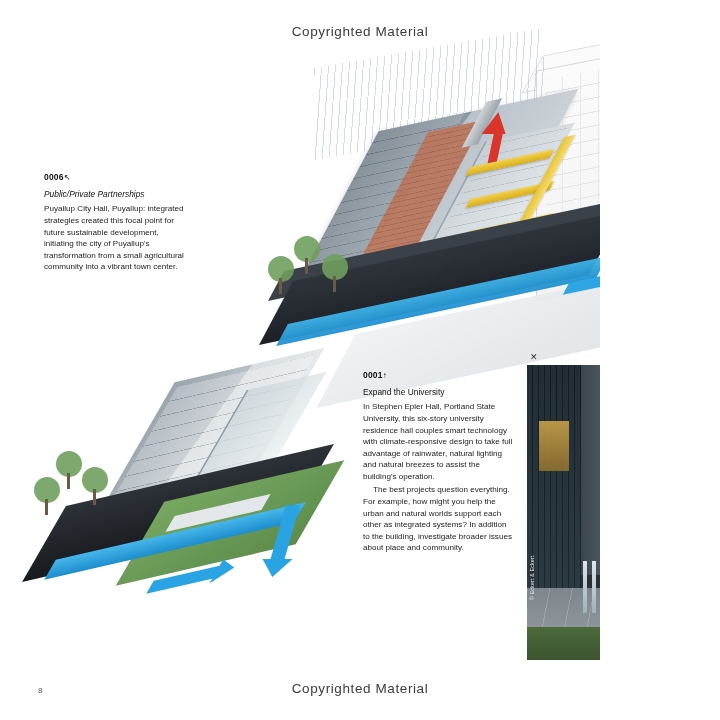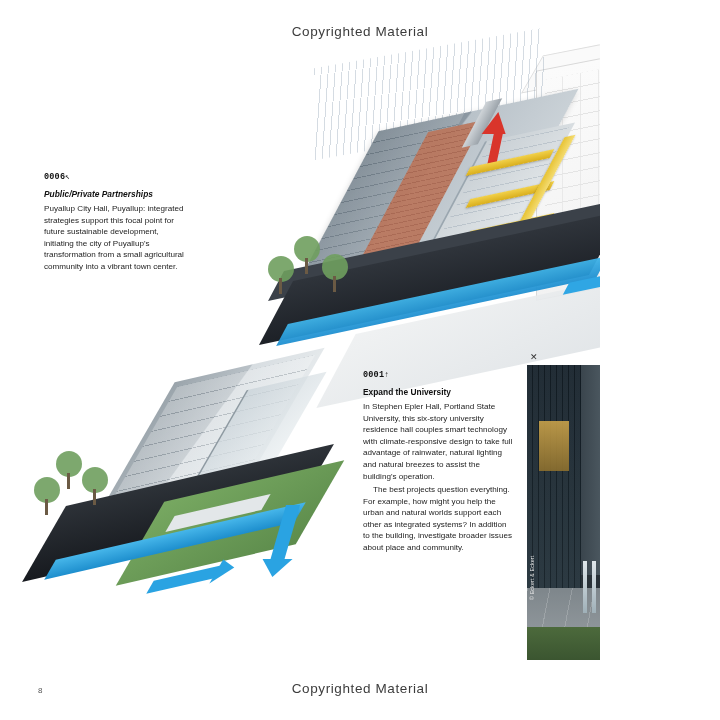--- a/index.html
+++ b/index.html
@@ -44,26 +44,25 @@
     line-height: 1.43;
     color: #1c1c1c;
     text-align: left;
   }
   .tag {
     font-size: 8.5px;
     font-weight: 700;
     letter-spacing: 0.2px;
     color: #111;
     margin-bottom: 5px;
-    font-family: Liberation Mono, monospace;
   }
   .tag .arrow { font-weight: 400; font-size: 8px; }
   .subhead {
     font-size: 8.4px;
-    font-weight: 700;
+    font-weight: 400;
     font-style: italic;
     margin-bottom: 3px;
     color: #111;
   }
   .subhead.plain { font-style: normal; }
   .para { margin: 0 0 0 0; }
   .para + .para { text-indent: 10px; margin-top: 2px; }
 
   #block-0006 { left: 44px; top: 171px; width: 145px; }
   #block-0007 { left: 363px; top: 369px; width: 150px; }
@@ -430,21 +429,21 @@
         <span style="left:45px"></span>
     </div>
   </div>
   <div class="credit">© Eckert &amp; Eckert</div>
 
   <div class="textblock" id="block-0006">
     <div class="tag">
       <span>0006</span><span class="arrow">↖</span>
     </div>
     <div class="subhead">Public/Private Partnerships</div>
-    <p class="para">Puyallup City Hall, Puyallup: integrated strategies support this focal point for future sustainable development, initiating the city of Puyallup's transformation from a small agricultural community into a vibrant town center.</p>
+    <p class="para">Puyallup City Hall, Puyallup: integrated strategies created this focal point for future sustainable development, initiating the city of Puyallup's transformation from a small agricultural community into a vibrant town center.</p>
   </div>
 
   <div class="textblock" id="block-0007">
     <div class="tag">
       <span>0001</span><span class="arrow">↑</span>
     </div>
     <div class="subhead plain">Expand the University</div>
     <p class="para">In Stephen Epler Hall, Portland State University, this six-story university residence hall couples smart technology with climate-responsive design to take full advantage of rainwater, natural lighting and natural breezes to assist the building's operation.</p>
     <p class="para">The best projects question everything. For example, how might you help the urban and natural worlds support each other as integrated systems? In addition to the building, investigate broader issues about place and community.</p>
   </div>

